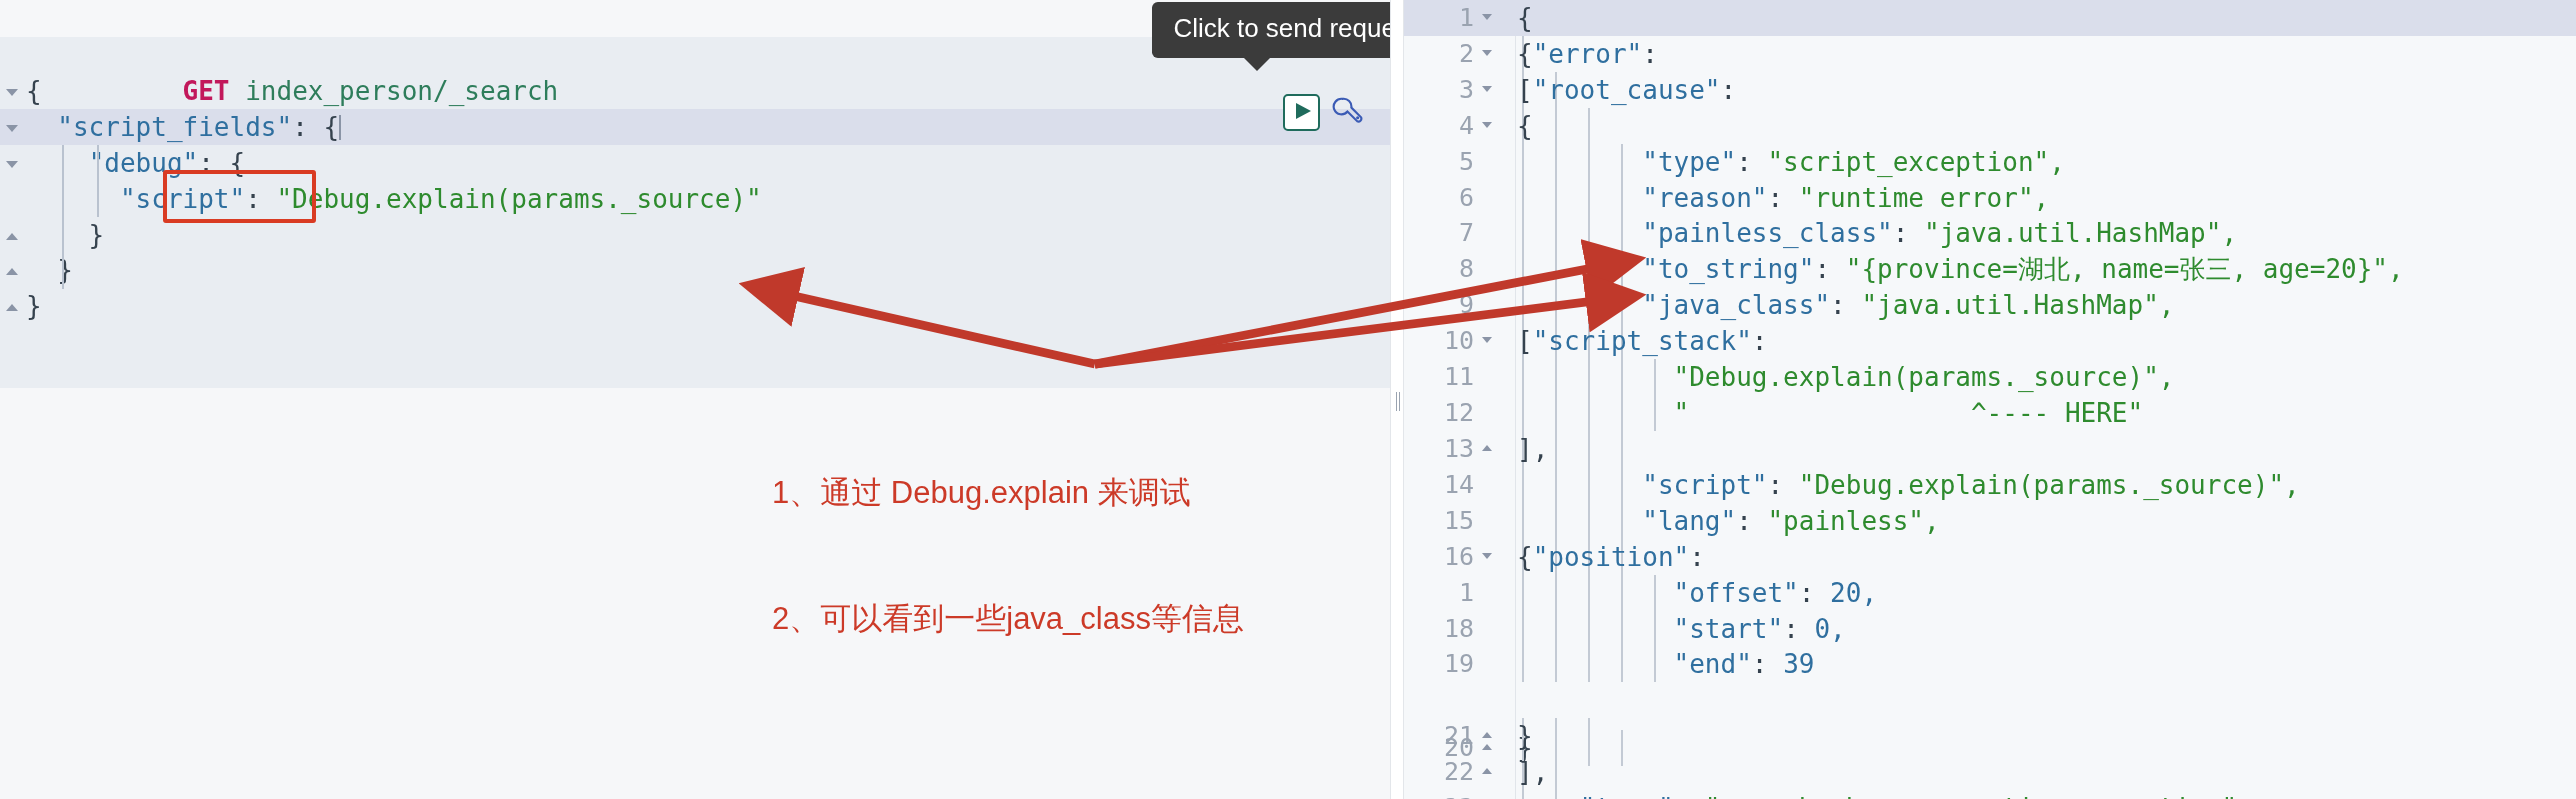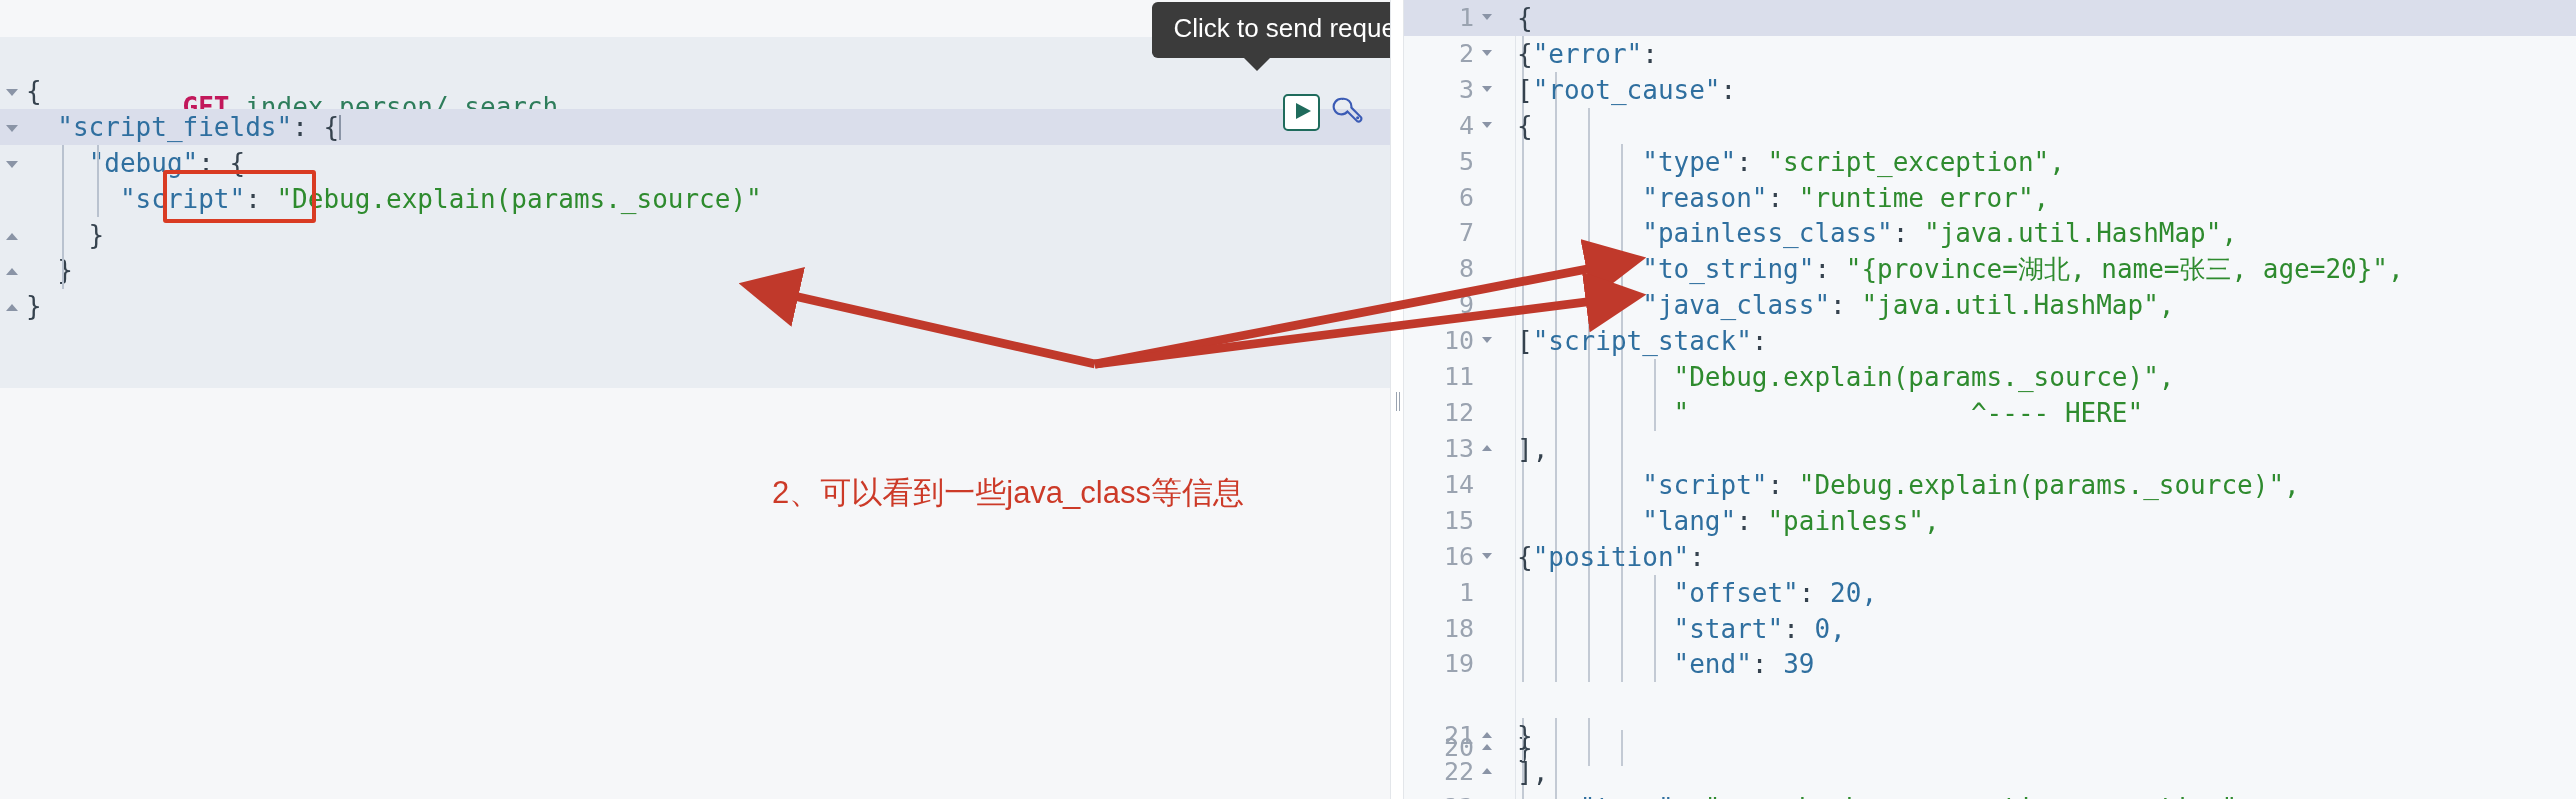--- a/index.html
+++ b/index.html
@@ -229,21 +229,21 @@
 </style>
 </head>
 <body>
 
 <div id="root">
 
   <div class="left-pane">
 
     <div class="left-editor">
 
-      <div class="ln-row" style="position:absolute;left:0;top:16px;width:1116px;">
+      <div class="ln-row" style="position:absolute;left:0;top:0;width:1116px;">
         <span class="code-text" style="position:absolute;left:26px;top:0;">
           <span class="tok-method">GET</span><span class="tok-punct"> </span><span class="tok-url">index_person/_search</span>
         </span>
       </div>
 
       <div class="ln-row" style="position:absolute;left:0;top:36px;width:1390px;">
         <span class="fold down" style="top:10.7px;"><span class="tri"></span></span>
         <span class="code-text tok-punct" style="position:absolute;left:26px;top:0;">{</span>
       </div>
 
@@ -276,20 +276,21 @@
         <span class="code-text tok-punct" style="position:absolute;left:26px;top:0;">}</span>
       </div>
 
       <div class="indent-guide" style="left:62px;  top:108px; height:144px;"></div>
       <div class="indent-guide" style="left:97px; top:108px; height:72px;"></div>
 
       <div class="redbox"></div>
     </div>
 
     <div class="annotation">
+      <div>1、通过 Debug.explain 来调试</div>
       <div>2、可以看到一些java_class等信息</div>
     </div>
 
     <div class="tooltip">
       <span>Click to send request</span>
       <span class="tail"></span>
     </div>
 
     <div class="play-btn">
       <span class="tri"></span>

